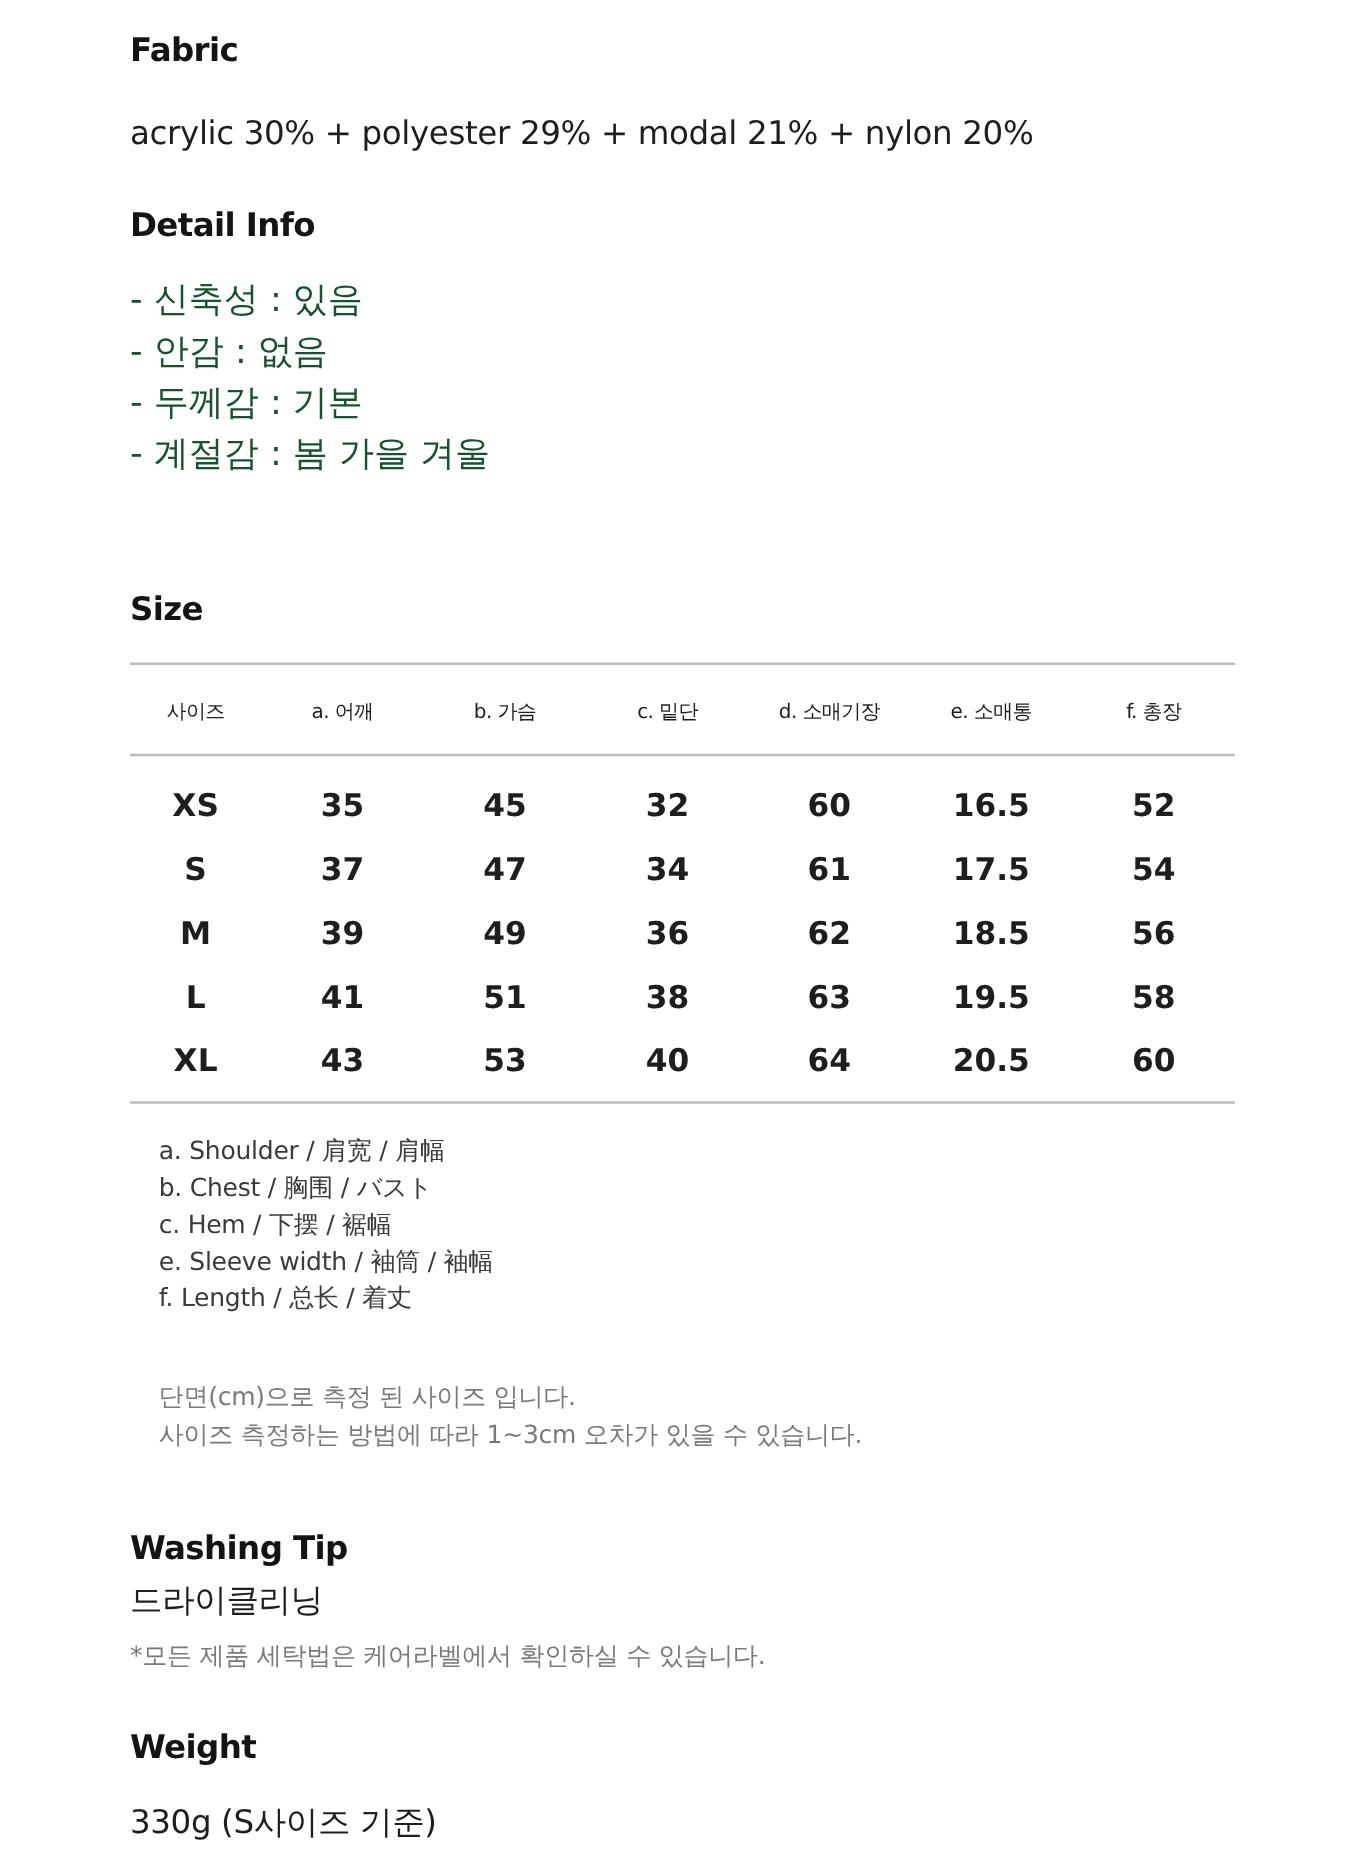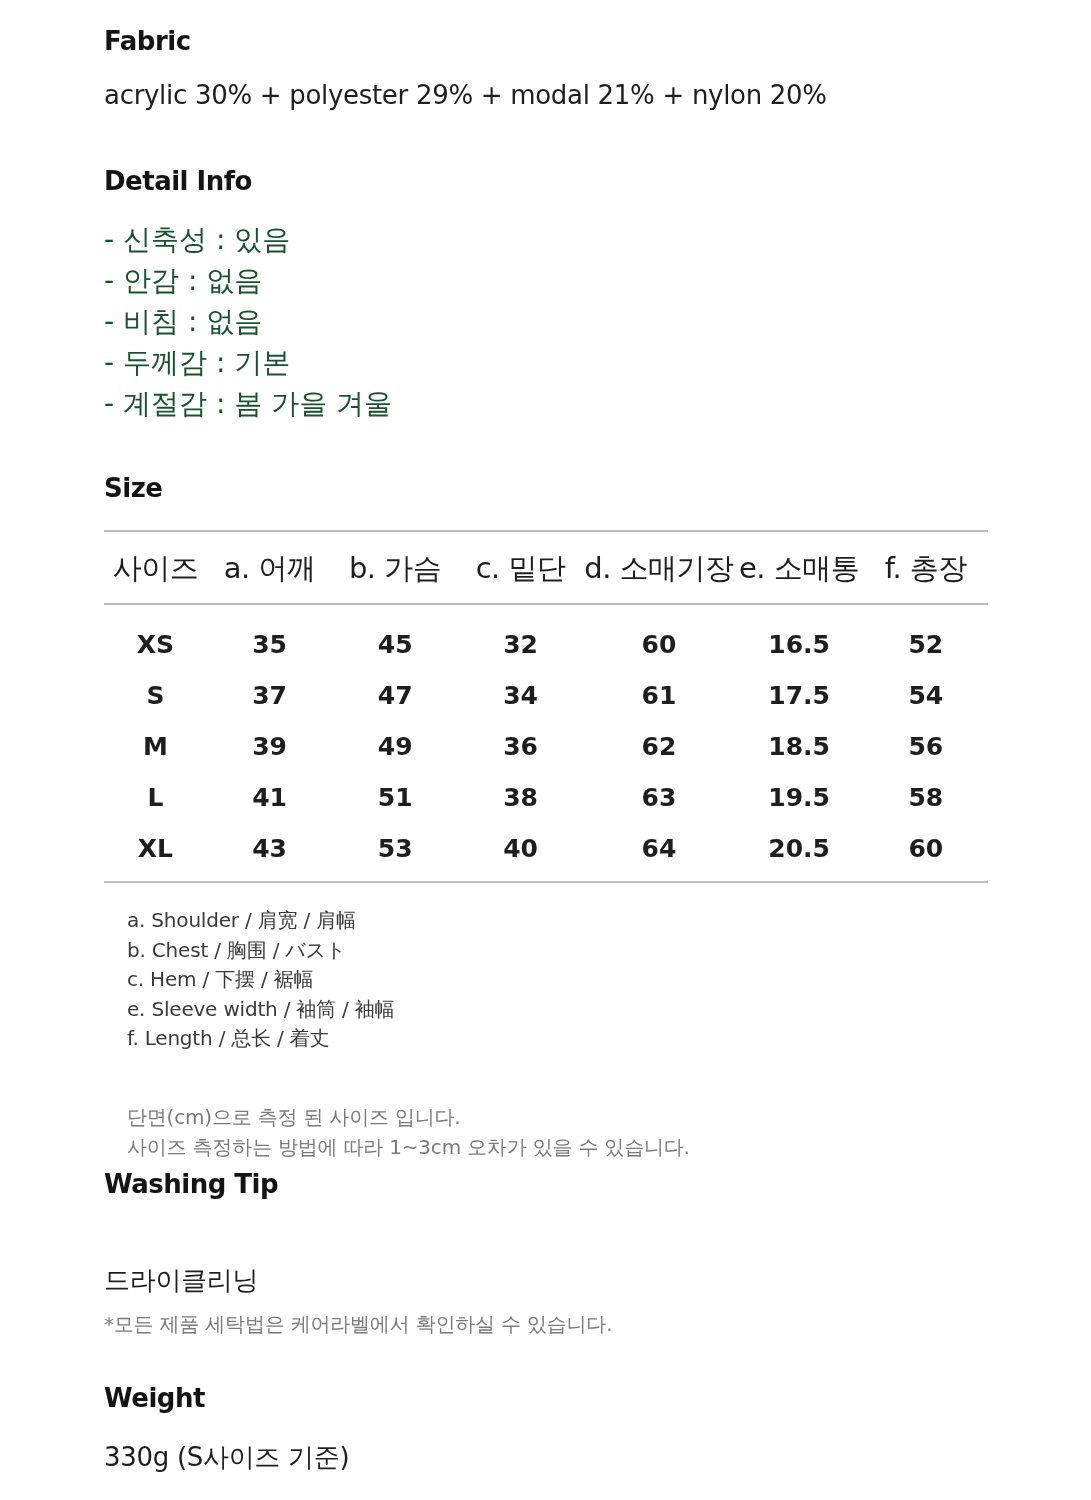--- a/index.html
+++ b/index.html
@@ -8,38 +8,37 @@
     font-family: "DejaVu Sans", "Liberation Sans", sans-serif;
     color: #1a1a1a;
   }
   .abs { position: absolute; }
   .heading { left: 104px; font-size: 26px; font-weight: bold; letter-spacing: -0.5px; color: #141414; }
   .body-text { left: 104px; font-size: 26px; color: #1e1e1e; letter-spacing: -0.3px; }
   .detail-list { left: 104px; top: 222px; margin: 0; padding: 0; list-style: none; }
   .detail-list li { font-size: 28px; height: 41px; line-height: 36px; color: #14532d; }
   .rule { left: 104px; width: 884px; height: 2px; background: #bdbdbd; }
   .size-table { left: 104px; top: 532px; width: 884px; border-collapse: collapse; }
-  .size-table th { font-weight: normal; font-size: 29px; height: 72px; color: #1e1e1e; text-align: center; white-space: nowrap; letter-spacing: -0.5px; }
+  .size-table th { font-weight: normal; font-size: 16px; height: 72px; color: #1e1e1e; text-align: center; white-space: nowrap; letter-spacing: -0.5px; }
   .size-table td { font-size: 25px; height: 49px; text-align: center; color: #1e1e1e; font-weight: bold; }
   .size-table tbody tr:first-child td { padding-top: 14px; }
   .legend { left: 127px; top: 906px; margin: 0; padding: 0; list-style: none; }
   .legend li { font-size: 20px; height: 29.6px; line-height: 29.6px; color: #3a3a3a; letter-spacing: -0.2px; }
   .note { left: 127px; font-size: 20px; color: #7a7a7a; letter-spacing: -0.2px; }
 </style>
 </head>
 <body>
 
 <div class="abs heading" style="top:26px;">Fabric</div>
-<div class="abs body-text" style="top:80px;">acrylic 30% + polyester 29% + modal 21% + nylon 20%</div>
+<div class="abs body-text" style="top:92px;">acrylic 30% + polyester 29% + modal 21% + nylon 20%</div>
 
 <div class="abs heading" style="top:166px;">Detail Info</div>
 <ul class="abs detail-list">
   <li>- 신축성 : 있음</li>
   <li>- 안감 : 없음</li>
-  <li>- 비침 : 없음</li>
   <li>- 두께감 : 기본</li>
   <li>- 계절감 : 봄 가을 겨울</li>
 </ul>
 
 <div class="abs heading" style="top:473px;">Size</div>
 
 <div class="abs rule" style="top:530px;"></div>
 <div class="abs rule" style="top:603px;"></div>
 <div class="abs rule" style="top:881px;"></div>
 
@@ -117,18 +116,18 @@
   <li>a. Shoulder / 肩宽 / 肩幅</li>
   <li>b. Chest / 胸围 / バスト</li>
   <li>c. Hem / 下摆 / 裾幅</li>
   <li>e. Sleeve width / 袖筒 / 袖幅</li>
   <li>f. Length / 总长 / 着丈</li>
 </ul>
 
 <div class="abs note" style="top:1104px;">단면(cm)으로 측정 된 사이즈 입니다.</div>
 <div class="abs note" style="top:1134px;">사이즈 측정하는 방법에 따라 1~3cm 오차가 있을 수 있습니다.</div>
 
-<div class="abs heading" style="top:1169px;">Washing Tip</div>
+<div class="abs heading" style="top:1224px;">Washing Tip</div>
 <div class="abs body-text" style="top:1263px;">드라이클리닝</div>
 <div class="abs note" style="left:104px; top:1311px;">*모든 제품 세탁법은 케어라벨에서 확인하실 수 있습니다.</div>
 
 <div class="abs heading" style="top:1383px;">Weight</div>
 <div class="abs body-text" style="top:1440px;">330g (S사이즈 기준)</div>
 
 </body></html>

